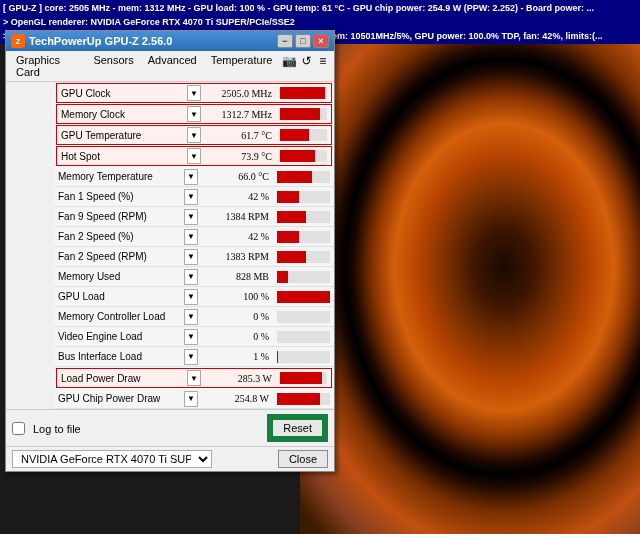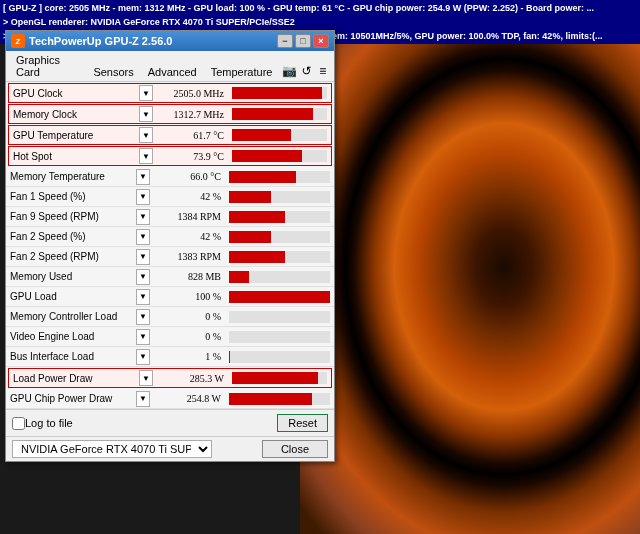--- a/index.html
+++ b/index.html
@@ -115,21 +115,21 @@
     }
     .title-btn.close-btn {
       background: #e05050;
       color: white;
     }
 
     
     .menu-bar {
       background: #f0f0f0;
       display: flex;
-      align-items: flex-end;
+      align-items: flex-start;
       padding: 2px 4px;
       border-bottom: 1px solid #ccc;
       gap: 2px;
     }
     .menu-item {
       padding: 1px 6px;
       font-size: 11px;
       cursor: pointer;
       color: #000;
     }
@@ -142,20 +142,21 @@
       display: flex;
       align-items: center;
       justify-content: center;
       cursor: pointer;
       font-size: 12px;
     }
 
     
     .content {
       background: #f5f5f5;
+      margin-left: 48px;
     }
 
     
     .sensor-row {
       display: flex;
       align-items: center;
       border-bottom: 1px solid #e0e0e0;
       height: 20px;
     }
     .sensor-row.highlighted {
@@ -207,50 +208,50 @@
     .bottom-area {
       background: #f0f0f0;
       border-top: 1px solid #ccc;
       padding: 4px 6px;
       display: flex;
       align-items: center;
       justify-content: space-between;
     }
     .log-checkbox {
       display: flex;
-      align-items: center;
-      gap: 0;
+      align-items: flex-end;
+      gap: 8px;
       font-size: 11px;
     }
     .reset-btn {
       padding: 2px 10px;
       font-size: 11px;
       background: #e8e8e8;
-      border: 1px solid #15803d;
+      border: 6px solid #15803d;
       cursor: pointer;
     }
 
     
     .footer-bar {
       background: #f0f0f0;
       border-top: 1px solid #ccc;
       padding: 3px 6px;
       display: flex;
       align-items: center;
       justify-content: space-between;
     }
     .gpu-select {
       font-size: 11px;
       padding: 1px 4px;
       border: 1px solid #aaa;
       background: white;
       width: 200px;
     }
     .close-main-btn {
-      padding: 2px 18px;
+      padding: 2px 10px;
       font-size: 11px;
       background: #e8e8e8;
       border: 1px solid #888;
       cursor: pointer;
     }
   </style>
 </head>
 <body>
 
 <div class="bg-image"></div>

